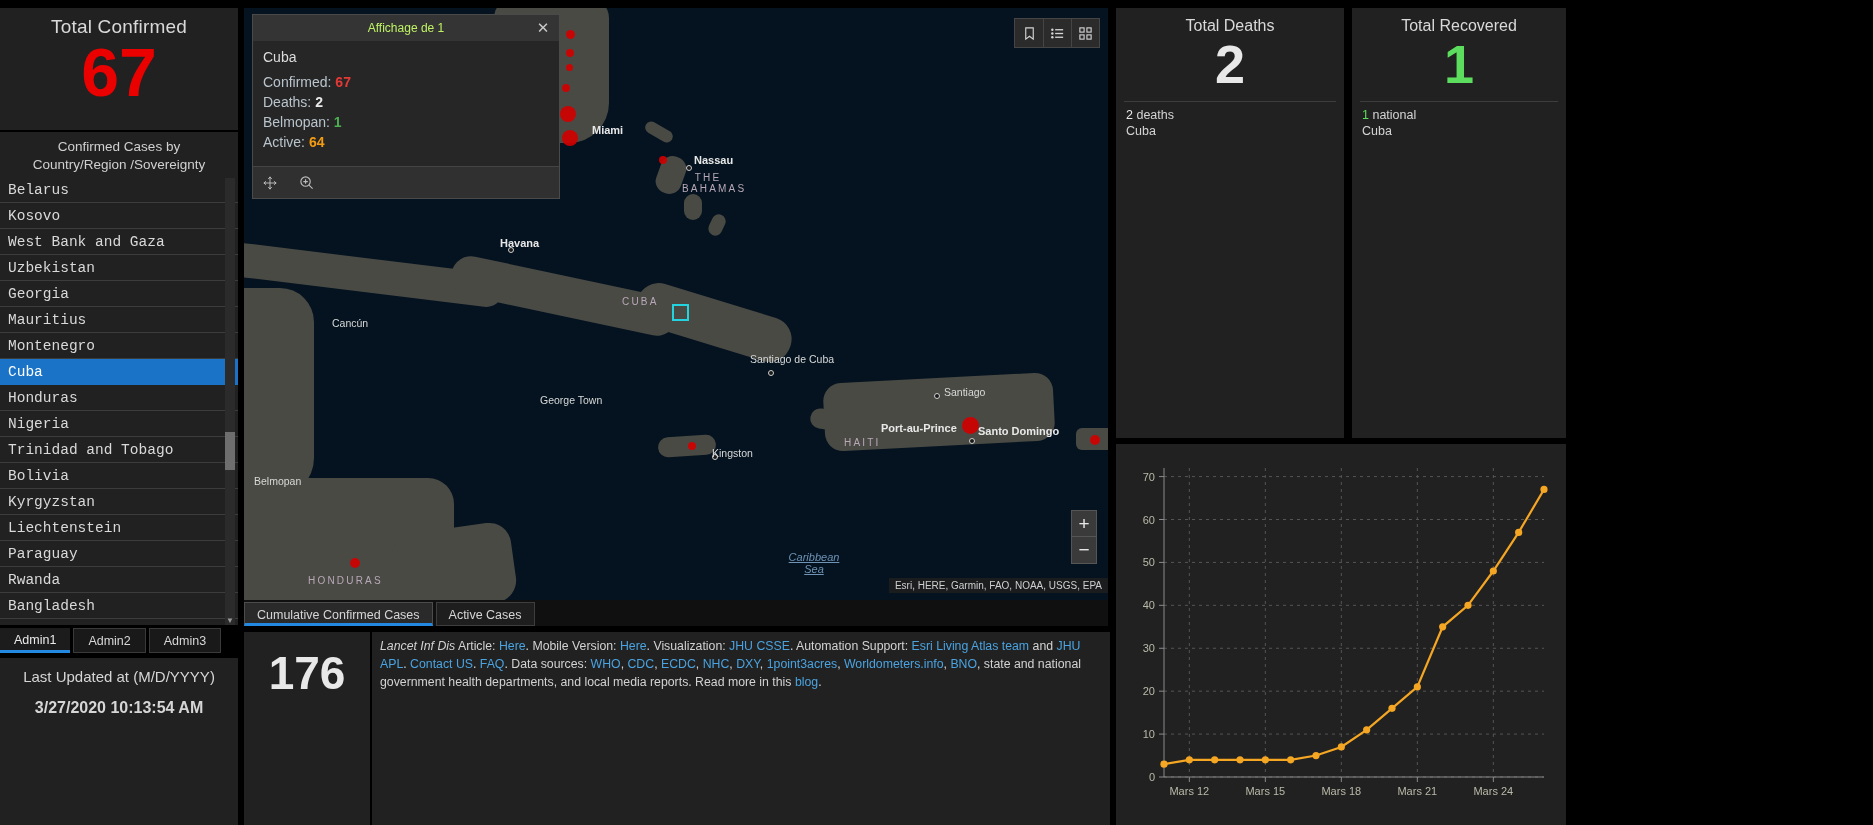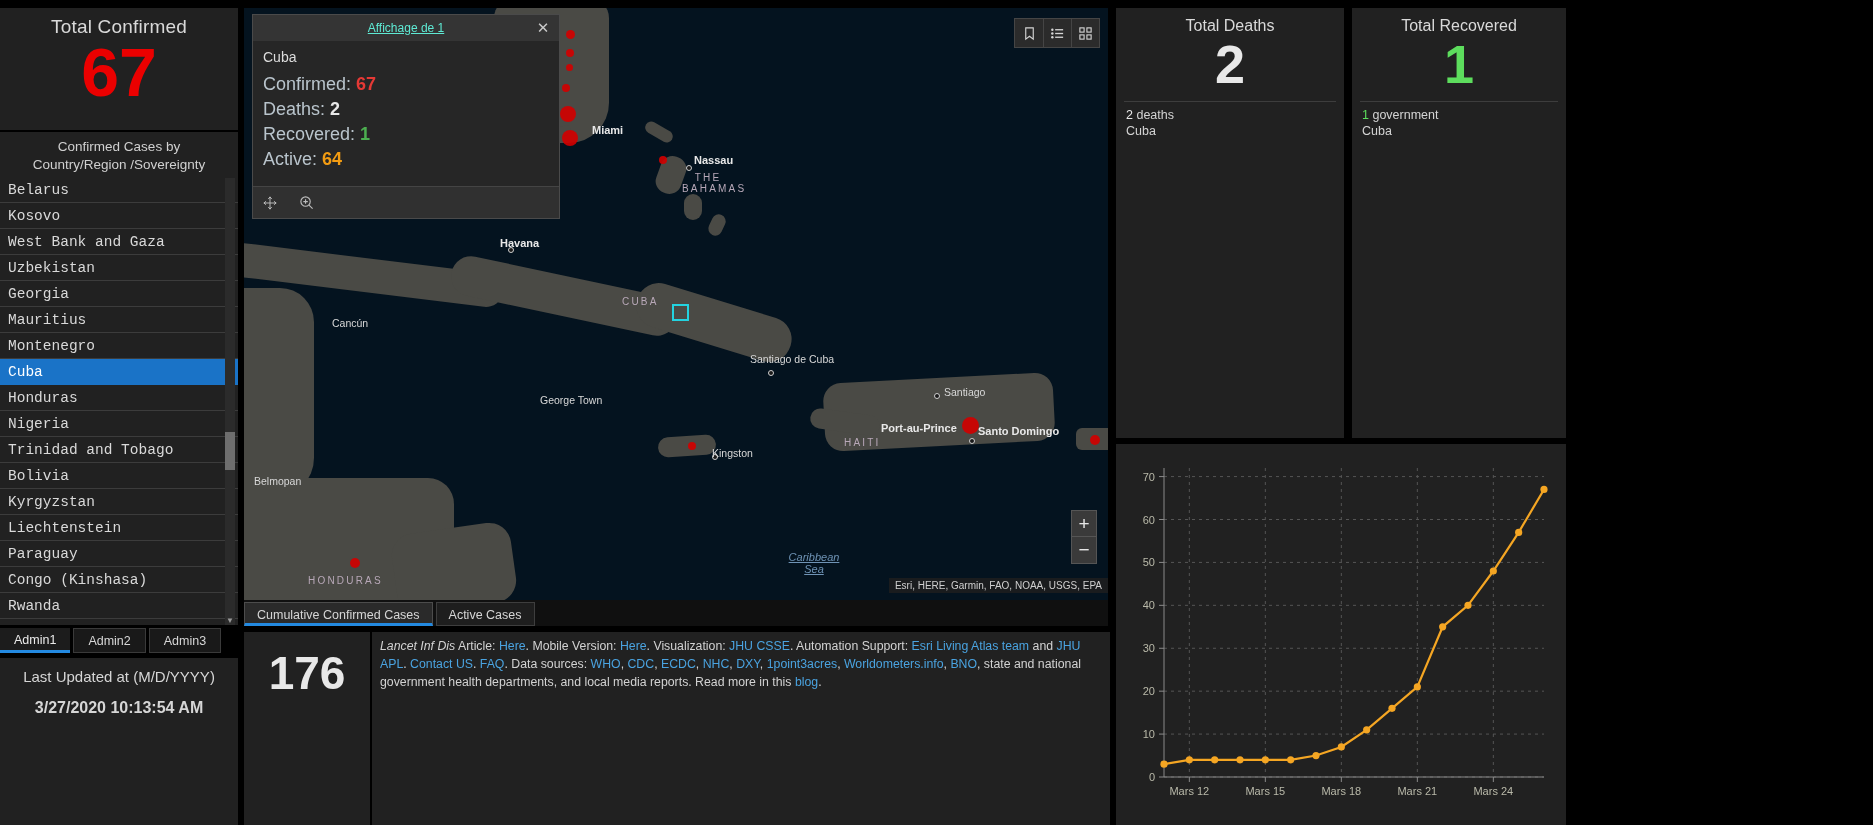--- a/index.html
+++ b/index.html
@@ -73,26 +73,26 @@
     display:flex; align-items:flex-end; }
   .map-tab { height:24px; line-height:24px; padding:0 12px; font-size:12.5px; color:#d6d6d6;
     background:#1e1e1e; border:1px solid #3e3e3e; margin-right:3px; }
   .map-tab.active { background:#2a2a2a; border:1px solid #4c4c4c; border-bottom:3px solid #2389e0; }
 
   
   .popup { position:absolute; left:252px; top:14px; width:308px; background:#262626;
     border:1px solid #4a4a4a; z-index:40; }
   .popup-head { position:relative; height:26px; background:#343434; display:flex; align-items:center;
     justify-content:center; }
-  .popup-head-title { font-size:12px; color:#5eead4;text-decoration:underline; }
+  .popup-head-title { font-size:12px; color:#bef264; }
   .popup-close { position:absolute; right:6px; top:3px; width:20px; height:20px;
     color:#c9c9c9; font-size:15px; line-height:20px; text-align:center; }
   .popup-body { padding:8px 10px 12px 10px; background:#262626; }
   .popup-name { font-size:14px; color:#dcdcdc; margin-bottom:9px; }
-  .popup-row { font-size:18px; color:#b9c4cc; margin:4px 0; }
+  .popup-row { font-size:14px; color:#b9c4cc; margin:4px 0; }
   .popup-row b { font-weight:700; }
   .popup-foot { height:32px; background:#303030; border-top:1px solid #444;
     display:flex; align-items:center; padding-left:10px; gap:22px; }
   .popup-foot-ico { color:#bdbdbd; display:flex; align-items:center; }
 
   
   .stat-deaths { position:absolute; left:1116px; top:8px; width:228px; height:430px; background:#212121; }
   .stat-recov  { position:absolute; left:1352px; top:8px; width:214px; height:430px; background:#212121; }
   .stat-title { text-align:center; font-size:16px; color:#d9d9d9; margin-top:9px; }
   .stat-big { text-align:center; font-size:54px; line-height:1.0; font-weight:700; margin-top:2px; }
@@ -190,24 +190,20 @@
             <span class="cnt"></span>
             <span class="nm">Kyrgyzstan</span>
           </div>
           <div class="list-item">
             <span class="cnt"></span>
             <span class="nm">Liechtenstein</span>
           </div>
           <div class="list-item">
             <span class="cnt"></span>
             <span class="nm">Paraguay</span>
-          </div>
-          <div class="list-item">
-            <span class="cnt"></span>
-            <span class="nm">Congo (Kinshasa)</span>
           </div>
           <div class="list-item">
             <span class="cnt"></span>
             <span class="nm">Rwanda</span>
           </div>
           <div class="list-item">
             <span class="cnt"></span>
             <span class="nm">Bangladesh</span>
           </div>
         </div>
@@ -344,21 +340,21 @@
   <div class="popup">
     <div class="popup-head">
       <div class="popup-head-title">Affichage de 1</div>
       <div class="popup-close">✕</div>
     </div>
     <div class="popup-body">
       <div class="popup-name">Cuba</div>
       <div id="popup-rows">
           <div class="popup-row"><span>Confirmed: </span> <b style="color: rgb(229, 57, 53);">67</b></div>
           <div class="popup-row"><span>Deaths: </span> <b style="color: rgb(232, 232, 232);">2</b></div>
-          <div class="popup-row"><span>Recovered: </span> <b style="color: rgb(76, 175, 80);">1</b></div>
+          <div class="popup-row"><span>Belmopan: </span> <b style="color: rgb(76, 175, 80);">1</b></div>
           <div class="popup-row"><span>Active: </span> <b style="color: rgb(243, 156, 18);">64</b></div>
         </div>
     </div>
     <div class="popup-foot">
       <span class="popup-foot-ico">
         <svg width="14" height="14" viewBox="0 0 16 16">
             <g stroke="#bdbdbd" stroke-width="1.1" fill="none">
           <path d="M8 1 L8 15 M1 8 L15 8"></path>
               <path d="M8 1 L6 3.5 M8 1 L10 3.5 M8 15 L6 12.5 M8 15 L10 12.5"></path>
           <path d="M1 8 L3.5 6 M1 8 L3.5 10 M15 8 L12.5 6 M15 8 L12.5 10"></path>
@@ -387,21 +383,21 @@
     </div>
     <div class="stat-sub-place">Cuba</div>
   </div>
 
   <div class="stat-recov">
     <div class="stat-title">Total Recovered</div>
     <div class="stat-big recov">1</div>
     <div class="stat-sep"></div>
     <div class="stat-sub">
       <span class="hl-r">1</span>
-      <span>government</span>
+      <span>national</span>
     </div>
     <div class="stat-sub-place">Cuba</div>
   </div>
 
   <div class="chart-panel">
     <svg class="chart-svg" id="chart" width="450" height="381">
         <line x1="48" y1="333" x2="428" y2="333" stroke="#555" stroke-width="1" stroke-dasharray="3,4"></line>
         <line x1="43" y1="333" x2="48" y2="333" stroke="#8a8a8a" stroke-width="1"></line>
         <text x="39" y="337" fill="#b9b9a9" font-size="11" text-anchor="end" font-family="&quot;Liberation Sans&quot;, sans-serif">0</text>
         <line x1="48" y1="290.0833333333333" x2="428" y2="290.0833333333333" stroke="#555" stroke-width="1" stroke-dasharray="3,4"></line>

